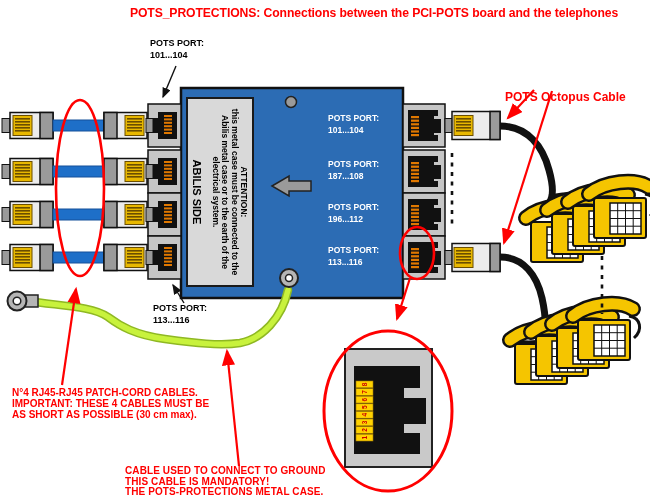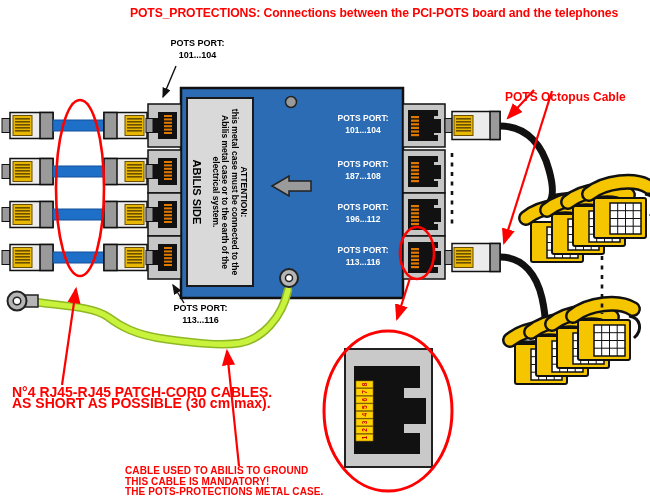--- a/index.html
+++ b/index.html
@@ -3,28 +3,28 @@
 <meta charset="utf-8">
 <style>
   html,body{margin:0;padding:0;background:#fff;}
   #stage{position:relative;width:650px;height:501px;background:#fff;overflow:hidden;
          font-family:"Liberation Sans",sans-serif;}
   #gfx{position:absolute;left:0;top:0;}
   .lbl{position:absolute;font-weight:bold;white-space:nowrap;}
   .red{color:#ff0000;}
   .blk{color:#000000;}
   .wht{color:#ffffff;}
-  .ctr{text-align:center;}
+  .ctr{}
   #title{top:6px;left:100px;right:2px;font-size:12.2px;text-align:center;letter-spacing:-0.1px;}
   #connect{top:80px;left:1px;font-size:9.7px;}
   #topport{top:38px;left:150px;width:95px;font-size:9px;line-height:11.5px;}
   #botport{top:303px;left:153px;width:95px;font-size:9px;line-height:11.5px;}
   .portlbl{left:328px;width:70px;font-size:8.5px;line-height:12px;}
   #octopus{top:90px;left:505px;font-size:12px;}
-  #patchnote{top:387px;left:12px;font-size:14px;line-height:11.2px;}
+  #patchnote{top:387px;left:12px;font-size:10px;line-height:11.2px;}
   #groundnote{top:466px;left:125px;font-size:10px;line-height:10.6px;letter-spacing:0.1px;}
   #attpanel{position:absolute;left:186px;top:97px;width:64px;height:186px;
             background:#d9d9d9;border:2px solid #1a1a1a;}
   #attrot{position:absolute;left:0;top:0;width:186px;height:64px;
           transform-origin:0 0;transform:rotate(90deg) translateY(-64px);
           display:flex;flex-direction:column;justify-content:center;}
   #attrot .ah{font-size:8.5px;font-weight:bold;text-align:center;color:#000;}
   #attrot .ab{font-size:8.5px;font-weight:bold;text-align:center;color:#000;line-height:9.5px;padding:0 6px;}
   #attrot .as{font-size:11px;font-weight:bold;text-align:center;color:#000;margin-top:7px;}
 </style>
@@ -247,22 +247,23 @@
 </div>
 <div class="lbl wht ctr portlbl" style="top:244px">
   <div>POTS PORT:</div>
   <div>113...116</div>
 </div>
 
 <div id="octopus" class="lbl red">POTS Octopus Cable</div>
 
 <div id="patchnote" class="lbl red">
   <div>N°4 RJ45-RJ45 PATCH-CORD CABLES.</div>
+  <div>IMPORTANT: THESE 4 CABLES MUST BE</div>
   <div>AS SHORT AS POSSIBLE (30 cm max).</div>
 </div>
 
 <div id="groundnote" class="lbl red">
-  <div>CABLE USED TO ABILIS TO GROUND</div>
+  <div>CABLE USED TO CONNECT TO GROUND</div>
   <div>THIS CABLE IS MANDATORY!</div>
   <div>THE POTS-PROTECTIONS METAL CASE.</div>
 </div>
 
 </div>
 
 </body></html>

